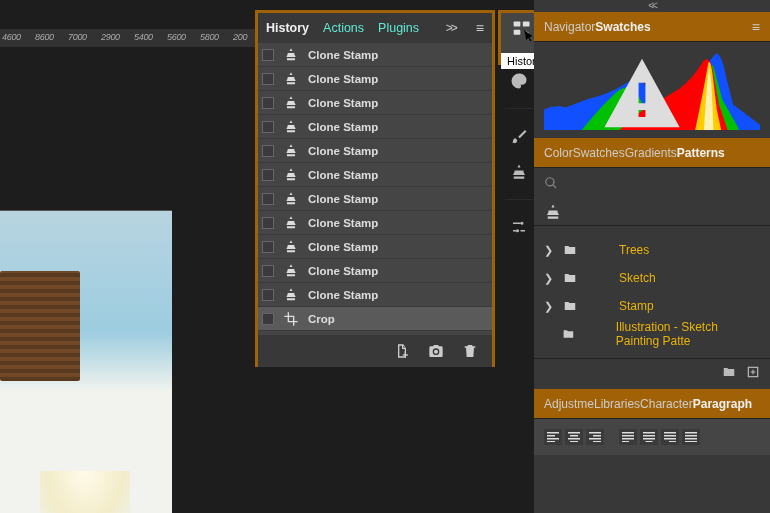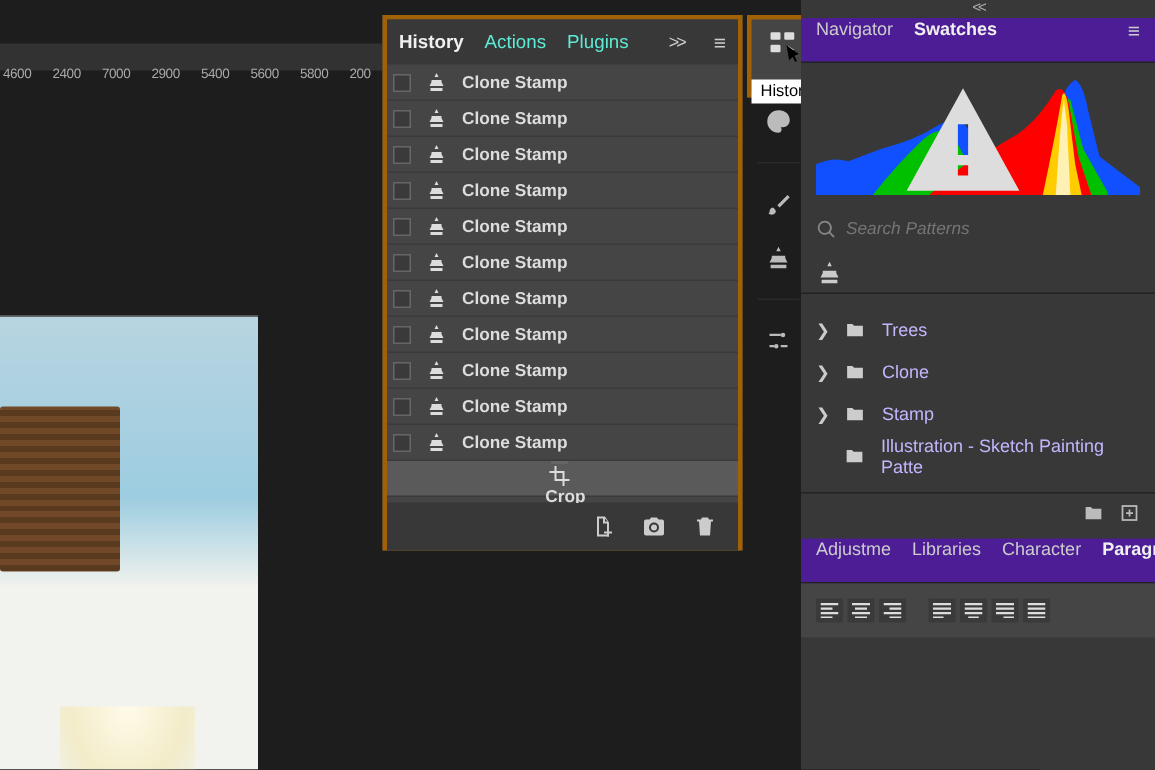--- a/index.html
+++ b/index.html
@@ -1,96 +1,96 @@
 <!DOCTYPE html>
 <html><head>
 <meta charset="utf-8">
 <style>
   * { margin: 0; padding: 0; box-sizing: border-box; font-family: -apple-system, "Segoe UI", Arial, sans-serif; }
   body { background: #1d1d1d; width: 770px; height: 513px; overflow: hidden; position: relative; color: #ccc; }
   
   
   .ruler { position: absolute; top: 29px; left: 0; height: 18px; width: 255px; background: #323232; display: flex; }
-  .ruler span { font-size: 9px; color: #aaa; letter-spacing: -0.3px; position: absolute; top: 15px; }
+  .ruler span { font-size: 9px; color: #aaa; letter-spacing: -0.3px; position: absolute; top: 3px; font-style: italic; }
 
   
   .canvas-img { position: absolute; top: 210px; left: 0; width: 172px; height: 303px;
                 background: linear-gradient(180deg, #b8d4e0 0%, #9ccde0 40%, #f2f3ee 60%);
                 border-top: 1px solid #555; overflow: hidden; }
   .canvas-img::before { content:''; position:absolute; left:0; top:60px; width:80px; height:110px;
                 background: repeating-linear-gradient(0deg,#5a3a1f 0 4px,#714928 4px 8px); border-radius:2px; }
   .canvas-img::after { content:''; position:absolute; left:40px; top:260px; width:90px; height:60px;
                 background: radial-gradient(ellipse at top,#fffbe9 0%,#f2ecc9 60%,transparent 100%); }
 
   
   .red-outline { border: 3px solid #a16207; position: absolute; }
   .history-panel { left: 255px; top: 10px; width: 240px; height: 357px; background: #454545; }
   .panel-tabs { display: flex; align-items: center; height: 30px; background: #383838; padding: 0 8px; gap: 14px; }
   .panel-tab { font-size: 12.5px; color: #5eead4; cursor: pointer; }
   .panel-tab.active { font-weight: bold; color: #f0f0f0; }
   .more-arrows { margin-left: auto; font-size: 12px; letter-spacing:-2px; }
   .panel-menu { font-size: 14px; color: #ccc; margin-left: 6px; }
   .history-list { height: 292px; overflow-y: auto; font-weight: bold; }
   .history-row { display: flex; align-items: center; height: 24px; padding-left: 4px; cursor: pointer; border-bottom: 1px solid #3a3a3a; }
-  .history-row.selected { background: #5a5a5a; flex-direction: column; }
+  .history-row.selected { background: #5a5a5a; }
   .row-cb { width: 12px; height: 12px; border: 1px solid #666; margin-right: 8px; background:#3a3a3a; }
   .row-icon { width: 18px; height: 18px; margin-right: 8px; display:flex; align-items:center; justify-content:center; }
   .row-icon svg { width:16px; height:16px; fill:#ddd; }
   .row-label { font-size: 11.5px; color: #ddd; }
   .history-footer { height: 32px; display:flex; justify-content:flex-end; align-items:center; gap:18px; padding-right:14px; background:#383838; }
   .footer-icn { width:16px; height:16px; fill:#ccc; cursor:pointer; }
 
   
   .mini-panel { left: 498px; top: 10px; width: 48px; height: 55px; background:#454545; display:flex; flex-direction:column; align-items:center; }
   .mini-panel .mini-icn { margin-top:6px; width:20px; height:20px; position:relative; }
   .mini-panel .tooltip { position:absolute; left:0; top:40px; background:#fff; color:#000; font-size:11px; padding:2px 6px; white-space:nowrap; }
 
   
   .tool-strip { position:absolute; left:504px; top:72px; width:30px; display:flex; flex-direction:column; gap:18px; align-items:center; }
   .tool-strip svg { width:18px; height:18px; fill:#bbb; cursor:pointer; }
   .tool-strip .div { height:1px; width:28px; background:#2a2a2a; }
 
   
   .right-panels { position:absolute; left:534px; top:0; width:236px; height:513px; background:#383838; }
   .collapse-arrs { text-align:center; font-size:10px; letter-spacing:-2px; color:#aaa; height:12px; }
-  .tab-row { display:flex; align-items:flex-start; height:30px; padding:0 10px; gap:14px; border-bottom:1px solid #222; background:#4c1d95; }
+  .tab-row { display:flex; align-items:center; height:30px; padding:0 10px; border-bottom:1px solid #222; background:#a16207; }
   .tab-row .tab { font-size:12px; color:#ccc; cursor:pointer; }
   .tab-row .tab.active { font-weight:bold; color:#f0f0f0; }
   .tab-row .menu { margin-left:auto; font-size:14px; }
 
   .histogram-box { height:96px; background:#383838; position:relative; padding:6px 10px; }
   .histogram-box svg { width:100%; height:82px; }
   .warn-tri { position:absolute; top:10px; right:10px; width:14px; height:14px; }
 
   .search-row { display:flex; align-items:center; height:30px; padding:0 10px; background:#383838; gap:6px; }
   .search-row svg { width:14px; height:14px; fill:#888; }
   .search-row input { flex:1; background:transparent; border:none; color:#ccc; font-size:11.5px; font-style:italic; outline:none; }
   .stamp-row { height:28px; display:flex; align-items:center; padding:0 10px; border-bottom:1px solid #222; }
   .stamp-row svg { width:18px; height:18px; fill:#ccc; }
 
   .tree-list { padding:10px 10px; background:#383838; }
   .tree-item { display:flex; align-items:center; height:28px; gap:10px; cursor:pointer; }
   .chev { font-size:11px; color:#ccc; width:8px; }
   .fld-icn { width:16px; height:14px; fill:#ccc; }
-  .tree-label { font-size:12px; color:#c4b5fd; }
+  .tree-label { font-size:12px; color:#eab308;margin-left:31px; }
   .tree-item.nochevron .chev { visibility:hidden; }
   .bottom-icons { display:flex; justify-content:flex-end; gap:10px; padding:6px 10px; border-top:1px solid #222; }
   .bottom-icons svg{width:14px;height:14px;fill:#bbb;}
 
   .align-row { height:36px; display:flex; align-items:center; padding:0 10px; gap:5px; background:#454545; }
   .align-grp { display:flex; gap:3px; margin-right:10px; }
   .align-btn { width:18px; height:16px; background:#3a3a3a; display:flex; align-items:center; justify-content:center; }
   .alines { width:12px; height:10px; display:block; }
 </style>
 </head>
 <body>
 
 <div class="ruler">
   <span style="left:2px">4600</span>
-  <span style="left:35px">2400</span>
+  <span style="left:35px">8600</span>
   <span style="left:68px">7000</span>
   <span style="left:101px">2900</span>
   <span style="left:134px">5400</span>
   <span style="left:167px">5600</span>
   <span style="left:200px">5800</span>
   <span style="left:233px">200</span>
 </div>
 
 <div class="canvas-img"></div>
 
@@ -273,46 +273,51 @@
       <path d="M35 80 Q50 60 65 45 Q80 30 88 48 L95 62 L110 66 Q130 55 145 28 Q152 15 157 18 L165 50 L180 78 L180 80 Z" fill="#00c000"></path>
       <path d="M70 80 Q85 65 95 58 Q110 50 125 40 Q138 30 148 12 Q153 8 156 20 L162 55 L170 80 Z" fill="#ff0000"></path>
       <path d="M140 80 Q148 40 152 15 Q154 10 156 25 L160 60 L164 80 Z" fill="#ffff00" opacity="0.8"></path>
       <path d="M148 80 Q151 30 153 18 L155 35 L157 80 Z" fill="#fff" opacity="0.7"></path>
     </svg>
     <svg class="warn-tri" viewBox="0 0 24 24" fill="#ddd">
         <path d="M12 2L1 22h22L12 2zm-1 7h2v6h-2zm0 8h2v2h-2z"></path>
       </svg>
   </div>
 
+  <div class="tab-row">
+    <span class="tab">Color</span>
+    <span class="tab">Swatches</span>
+    <span class="tab">Gradients</span>
+    <span class="tab active">Patterns</span>
+  </div>
   <div class="search-row">
     <svg viewBox="0 0 24 24">
         <path d="M10 2a8 8 0 1 0 5 14.3l5 5 1.4-1.4-5-5A8 8 0 0 0 10 2zm0 2a6 6 0 1 1 0 12 6 6 0 0 1 0-12z"></path>
       </svg>
-    <input placeholder="Search Patterns" style="">
   </div>
   <div class="stamp-row">
     <svg viewBox="0 0 24 24">
         <path d="M12 2l-2 4h4l-2-4zM6 10h12v2l2 4H4l2-4v-2zM5 18h14v3H5z"></path>
       </svg>
   </div>
 
   <div class="tree-list" id="pattern-groups">
       <div class="tree-item">
         <span class="chev">❯</span>
         <svg class="fld-icn" viewBox="0 0 24 24">
           <path d="M3 5h6l2 2h10v12H3z"></path>
         </svg>
         <span class="tree-label">Trees</span>
       </div>
       <div class="tree-item">
         <span class="chev">❯</span>
         <svg class="fld-icn" viewBox="0 0 24 24">
           <path d="M3 5h6l2 2h10v12H3z"></path>
         </svg>
-        <span class="tree-label">Clone</span>
+        <span class="tree-label">Sketch</span>
       </div>
       <div class="tree-item">
         <span class="chev">❯</span>
         <svg class="fld-icn" viewBox="0 0 24 24">
           <path d="M3 5h6l2 2h10v12H3z"></path>
         </svg>
         <span class="tree-label">Stamp</span>
       </div>
       <div class="tree-item nochevron">
         <span class="chev">❯</span>

